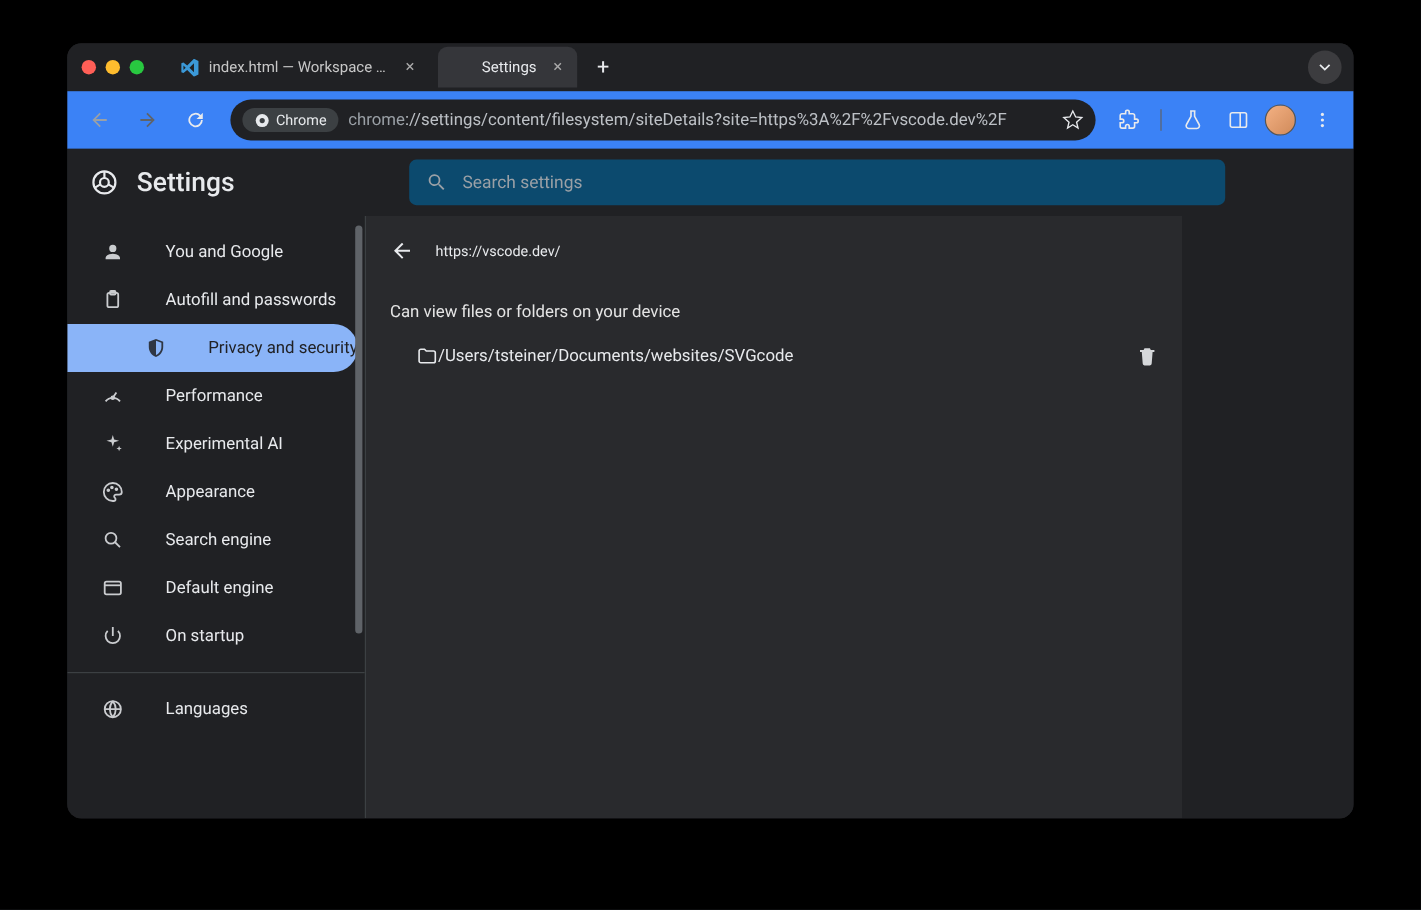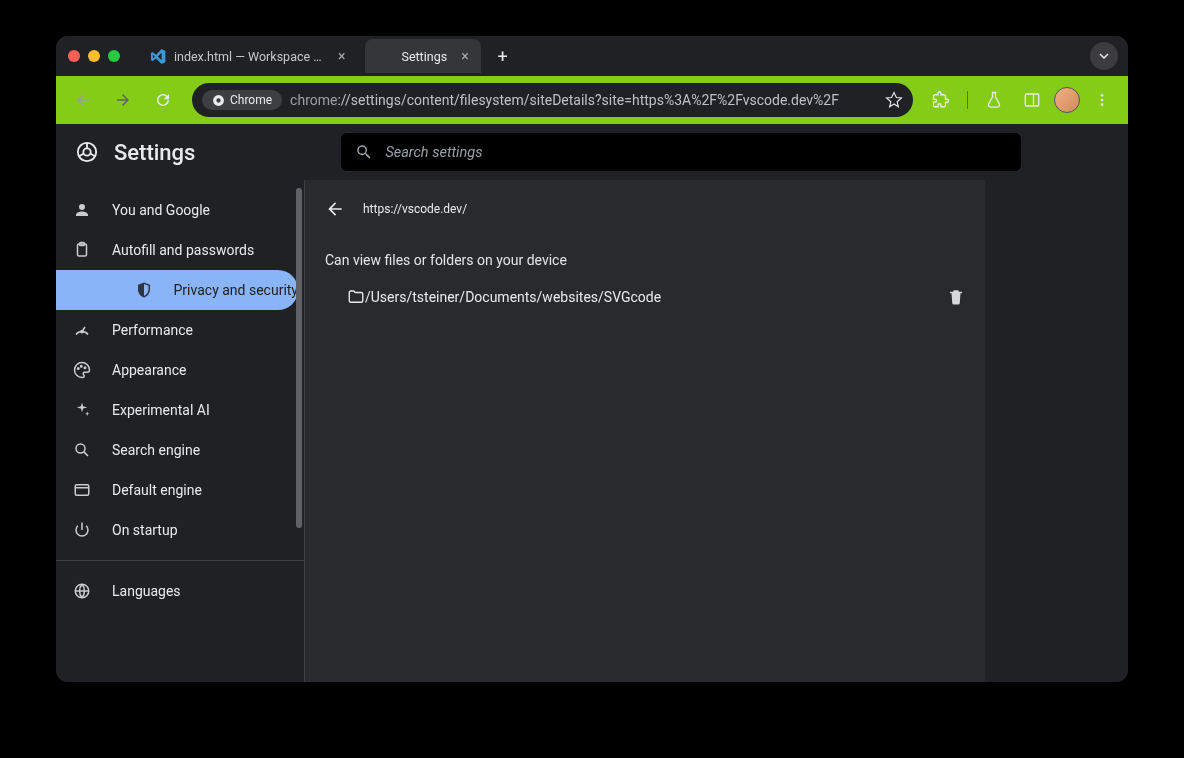--- a/index.html
+++ b/index.html
@@ -61,21 +61,21 @@
   .tabstrip .spacer { flex: 1; }
   .expand-btn {
     width: 28px; height: 28px; border-radius: 50%;
     background: #3c3c3f; color: #e8eaed;
     display:flex; align-items:center; justify-content:center;
     margin-right: 10px; font-size: 12px;
   }
   
   .toolbar {
     height: 48px;
-    background: #84cc16;
+    background: #3b82f6;
     display: flex;
     align-items: center;
     padding: 0 10px;
     gap: 6px;
   }
   .nav-btn {
     width: 34px; height: 34px; border-radius: 50%;
     display:flex; align-items:center; justify-content:center;
     color: #9aa0a6;
   }
@@ -130,45 +130,45 @@
     align-items: center;
     padding: 0 20px;
     gap: 16px;
   }
   .settings-header .logo { color: #e8eaed; }
   .settings-header h1 { color: #e8eaed; font-size: 22px; font-weight: 500; }
   .search-box {
     margin-left: 130px;
     width: 680px;
     height: 38px;
-    background: #000000;
+    background: #0c4a6e;
     border-radius: 6px;
     display:flex; align-items:center;
     padding: 0 14px; gap: 12px;
-    color: #9aa0a6; font-size: 14.5px; font-style: italic;
+    color: #9aa0a6; font-size: 14.5px;
   }
   .settings-body {
     flex: 1; display: flex; overflow: hidden;
   }
   .sidebar {
     width: 248px;
     overflow-y: auto;
     padding-top: 10px;
     position: relative;
   }
   .sidebar::-webkit-scrollbar { width: 0; }
   .sidebar-scroll-indicator {
     position: absolute; right: 2px; top: 8px; width: 6px; height: 340px;
     background: #5f6368; border-radius: 3px;
   }
   .side-item {
     height: 40px;
     display:flex; align-items:center;
-    padding-left: 16px;
-    gap: 20px;
+    padding-left: 28px;
+    gap: 34px;
     color: #e8eaed;
     font-size: 14px;
     border-radius: 0 20px 20px 0;
     margin-right: 6px;
   }
   .side-item.active {
     background: #8ab4f8;
     color: #202124;
     justify-content: flex-end;
   }
@@ -366,36 +366,36 @@
           <span class="sicon">
               <svg width="18" height="18" viewBox="0 0 24 24" fill="none" stroke="currentColor" stroke-width="2">
                 <path d="M12 14l4-6M4 18a10 10 0 0116 0"></path>
                 <circle cx="12" cy="14" r="1.5" fill="currentColor"></circle>
               </svg>
             </span>
           <span>Performance</span>
         </div>
         <div class="side-item">
           <span class="sicon">
+              <svg width="18" height="18" viewBox="0 0 24 24" fill="currentColor">
+                <path d="M12 2l1.5 5L19 8.5 13.5 10 12 15l-1.5-5L5 8.5 10.5 7 12 2zM19 14l.8 2.2L22 17l-2.2.8L19 20l-.8-2.2L16 17l2.2-.8L19 14z"></path>
+              </svg>
+            </span>
+          <span>Experimental AI</span>
+        </div>
+        <div class="side-item">
+          <span class="sicon">
               <svg width="18" height="18" viewBox="0 0 24 24" fill="none" stroke="currentColor" stroke-width="2">
                 <path d="M12 2a10 10 0 100 20h1a2 2 0 002-2 2 2 0 00-.6-1.4A2 2 0 0116 15h3a3 3 0 003-3A10 10 0 0012 2z"></path>
                 <circle cx="7" cy="10" r="1" fill="currentColor"></circle>
                 <circle cx="11" cy="7" r="1" fill="currentColor"></circle>
                 <circle cx="16" cy="9" r="1" fill="currentColor"></circle>
               </svg>
             </span>
           <span>Appearance</span>
-        </div>
-        <div class="side-item">
-          <span class="sicon">
-              <svg width="18" height="18" viewBox="0 0 24 24" fill="currentColor">
-                <path d="M12 2l1.5 5L19 8.5 13.5 10 12 15l-1.5-5L5 8.5 10.5 7 12 2zM19 14l.8 2.2L22 17l-2.2.8L19 20l-.8-2.2L16 17l2.2-.8L19 14z"></path>
-              </svg>
-            </span>
-          <span>Experimental AI</span>
         </div>
         <div class="side-item">
           <span class="sicon">
               <svg width="18" height="18" viewBox="0 0 24 24" fill="none" stroke="currentColor" stroke-width="2">
                 <circle cx="10" cy="10" r="6"></circle>
                 <line x1="20" y1="20" x2="14.5" y2="14.5"></line>
               </svg>
             </span>
           <span>Search engine</span>
         </div>

